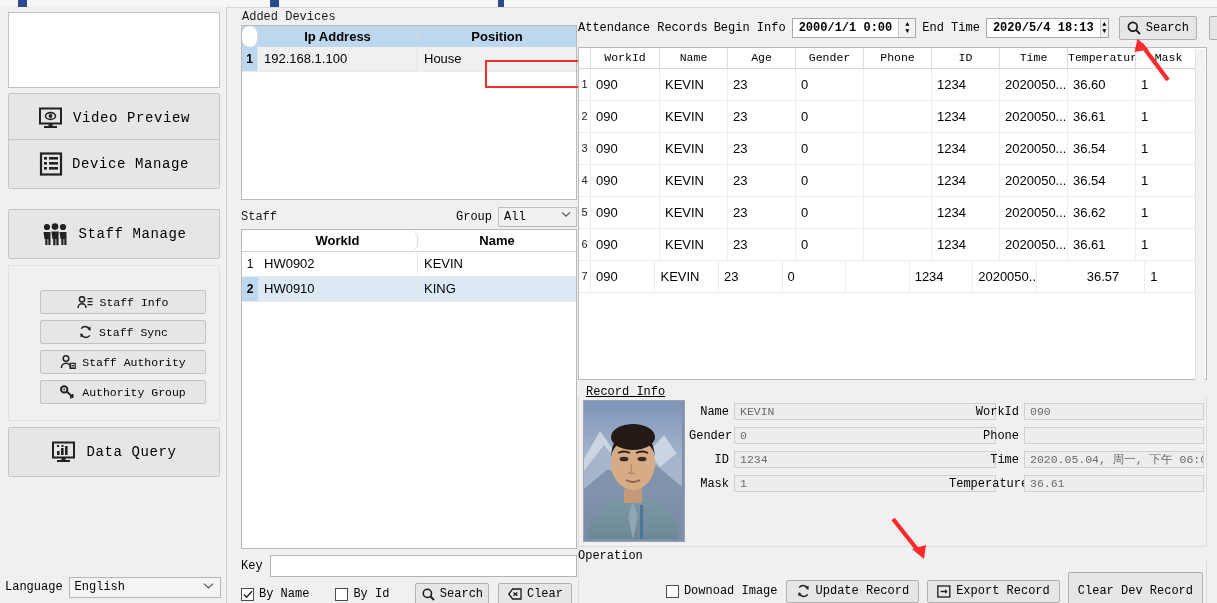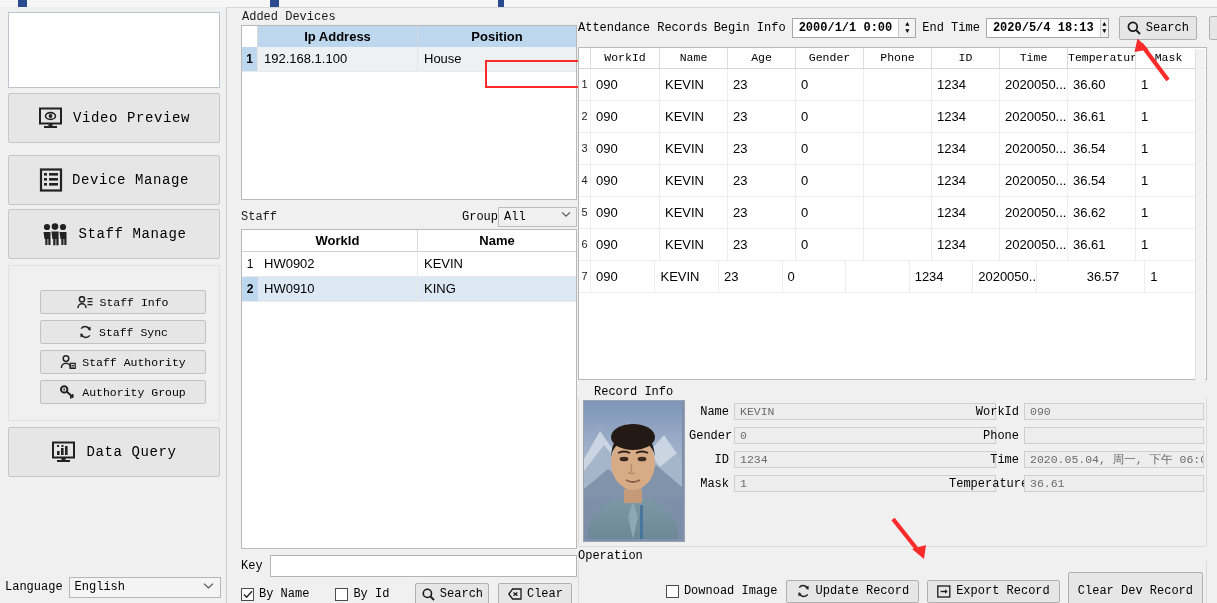--- a/index.html
+++ b/index.html
@@ -15,21 +15,21 @@
   
   .titlebar{position:absolute;left:0;top:0;width:1217px;height:7px;background:#f6f6f6;border-bottom:1px solid #d8d8d8;}
   .tb-dot{position:absolute;top:0px;width:9px;height:7px;background:#2a4b8d;}
 
   
   .sidebar{position:absolute;left:0;top:7px;width:226px;height:596px;background:#f0f0f0;border-right:1px solid #cfcfcf;}
   .video-box{position:absolute;left:8px;top:5px;width:210px;height:74px;background:#fff;border:1px solid #bfc4cc;}
 
   .navbtn{position:absolute;left:8px;width:210px;height:48px;background:#e6e6e6;border:1px solid #c6c6c6;border-radius:2px;
           display:flex;align-items:center;justify-content:center;gap:9px;font-size:14px;letter-spacing:.6px;cursor:default;}
-  .nav1{top:86px;} .nav2{top:148px;justify-content:center;} .nav3{top:202px;}
+  .nav1{top:86px;} .nav2{top:132px;justify-content:center;} .nav3{top:202px;}
 
   .subgroup{position:absolute;left:8px;top:258px;width:210px;height:154px;background:#f0f0f0;border:1px solid #e2e2e2;}
   .subbtn{position:absolute;left:31px;width:164px;height:22px;background:#e6e6e6;border:1px solid #c2c2c2;border-radius:2px;
           display:flex;align-items:center;justify-content:center;gap:6px;font-size:11.5px;cursor:default;}
   .sb1{top:24px;} .sb2{top:54px;} .sb3{top:84px;} .sb4{top:114px;}
 
   .navbig{position:absolute;left:8px;top:420px;width:210px;height:48px;background:#e6e6e6;border:1px solid #c6c6c6;border-radius:2px;
           display:flex;align-items:center;justify-content:center;gap:9px;font-size:14px;letter-spacing:.6px;}
 
   .lang-row{position:absolute;left:5px;bottom:6px;width:216px;height:20px;display:flex;align-items:center;gap:6px;}
@@ -37,34 +37,34 @@
   .lang-select{flex:1;height:19px;background:#f4f4f4;border:1px solid #b6b6b6;display:flex;align-items:center;
                padding:0 5px;font-size:12px;position:relative;}
   .lang-select .chev{position:absolute;right:6px;top:4px;}
 
   
   .midcol{position:absolute;left:238px;top:7px;width:342px;height:596px;}
   .grouplabel{font-size:12px;color:#1a1a1a;}
 
   .tbl{border:1px solid #b9b9b9;background:#fff;box-sizing:border-box;font-family:"Liberation Sans","DejaVu Sans",sans-serif;}
   .tbl .hrow{display:flex;height:21px;line-height:21px;font-weight:bold;font-size:13px;}
-  .tbl .hrow .hc{border-right:1px solid #d9d9d9;box-sizing:border-box;text-align:center;overflow:hidden;white-space:nowrap;}
+  .tbl .hrow .hc{border-right:1px solid #d9d9d9;box-sizing:border-box;text-align:center;overflow:hidden;white-space:nowrap;border-radius:8px;}
   .tbl .r{display:flex;height:24px;line-height:24px;font-size:13px;border-bottom:1px solid #eaeaea;}
   .tbl .r .c{border-right:1px solid #e4e4e4;box-sizing:border-box;padding-left:6px;overflow:hidden;white-space:nowrap;}
   .idxc{width:16px;min-width:16px;text-align:center;padding:0 !important;font-size:12px;font-weight:bold;}
 
   #devices-table{position:absolute;left:3px;top:18px;width:336px;height:175px;}
   #devices-table .hrow{background:#bdd7ee;}
   #devices-table .hrow .idxc{background:#fff;}
   .dev-row-sel{background:#eef0f1;}
   .dev-row-sel .idxc{background:#bdd7ee;}
   .redbox{position:absolute;left:247px;top:53px;width:254px;height:28px;border:2px solid #fb2b2b;box-sizing:border-box;pointer-events:none;}
 
   .staff-head{position:absolute;left:3px;top:200px;width:336px;height:20px;display:flex;align-items:center;}
-  .staff-head .grp{margin-left:auto;display:flex;align-items:center;}
+  .staff-head .grp{margin-left:auto;display:flex;align-items:center;gap:6px;}
   .grp-select{width:72px;height:18px;background:#f0f0f0;border:1px solid #bdbdbd;font-size:12px;
               display:flex;align-items:center;padding-left:5px;position:relative;}
   .grp-select .chev{position:absolute;right:5px;top:3px;}
 
   #staff-table{position:absolute;left:3px;top:222px;width:336px;height:320px;}
   #staff-table .hrow{background:#fff;border-bottom:1px solid #d2d2d2;}
   .staff-row-sel{background:#dce9f5;}
   .staff-row-sel .idxc{background:#bdd7ee;}
 
   .key-row{position:absolute;left:3px;top:549px;width:336px;height:20px;display:flex;align-items:center;gap:7px;}
@@ -90,21 +90,21 @@
   #records-table{position:absolute;left:0;top:40px;width:629px;height:333px;border:1px solid #b9b9b9;background:#fff;
                  font-family:"Liberation Sans","DejaVu Sans",sans-serif;box-sizing:border-box;}
   #records-table .hrow{display:flex;height:20px;line-height:20px;background:#fff;border-bottom:1px solid #d6d6d6;}
   #records-table .hrow .hc{font-family:"Liberation Mono","DejaVu Sans Mono",monospace;font-size:11.5px;font-weight:normal;
                            text-align:center;border-right:1px solid #dcdcdc;box-sizing:border-box;overflow:hidden;white-space:nowrap;}
   #records-table .r{display:flex;height:31px;line-height:31px;border-bottom:1px solid #ededed;font-size:13px;}
   #records-table .r .c{border-right:1px solid #ededed;box-sizing:border-box;padding-left:5px;overflow:hidden;white-space:nowrap;}
   #records-table .ridx{width:12px;min-width:12px;text-align:center;padding:0 !important;font-size:11px;color:#222;border-right:none;}
   .vscroll{position:absolute;right:1px;top:1px;width:9px;height:331px;background:#f2f2f2;border-left:1px solid #e0e0e0;}
 
-  .reclabel{position:absolute;left:16px;top:378px;font-size:12px;}
+  .reclabel{position:absolute;left:8px;top:378px;font-size:12px;text-decoration:underline;}
   .recpanel{position:absolute;left:0;top:390px;width:629px;height:150px;border:1px solid #dcdcdc;border-top:none;box-sizing:border-box;}
   .photo{position:absolute;left:4px;top:3px;width:100px;height:140px;border:1px solid #9aa3ad;overflow:hidden;background:#7d90ad;}
   .fieldrow{position:absolute;height:17px;display:flex;align-items:center;gap:5px;}
   .flabel{font-size:12px;text-align:right;white-space:nowrap;}
   .fbox{height:17px;background:#ededed;border:1px solid #cfcfcf;box-sizing:border-box;display:flex;align-items:center;
         padding-left:5px;font-size:11.5px;color:#6b6b6b;overflow:hidden;white-space:nowrap;}
 
   .oplabel{position:absolute;left:0;top:542px;font-size:12px;}
   .oppanel{position:absolute;left:0;top:554px;width:629px;height:44px;border:1px solid #dcdcdc;border-top:none;box-sizing:border-box;}
   .oprow{position:absolute;right:3px;top:11px;display:flex;align-items:center;gap:8px;}

